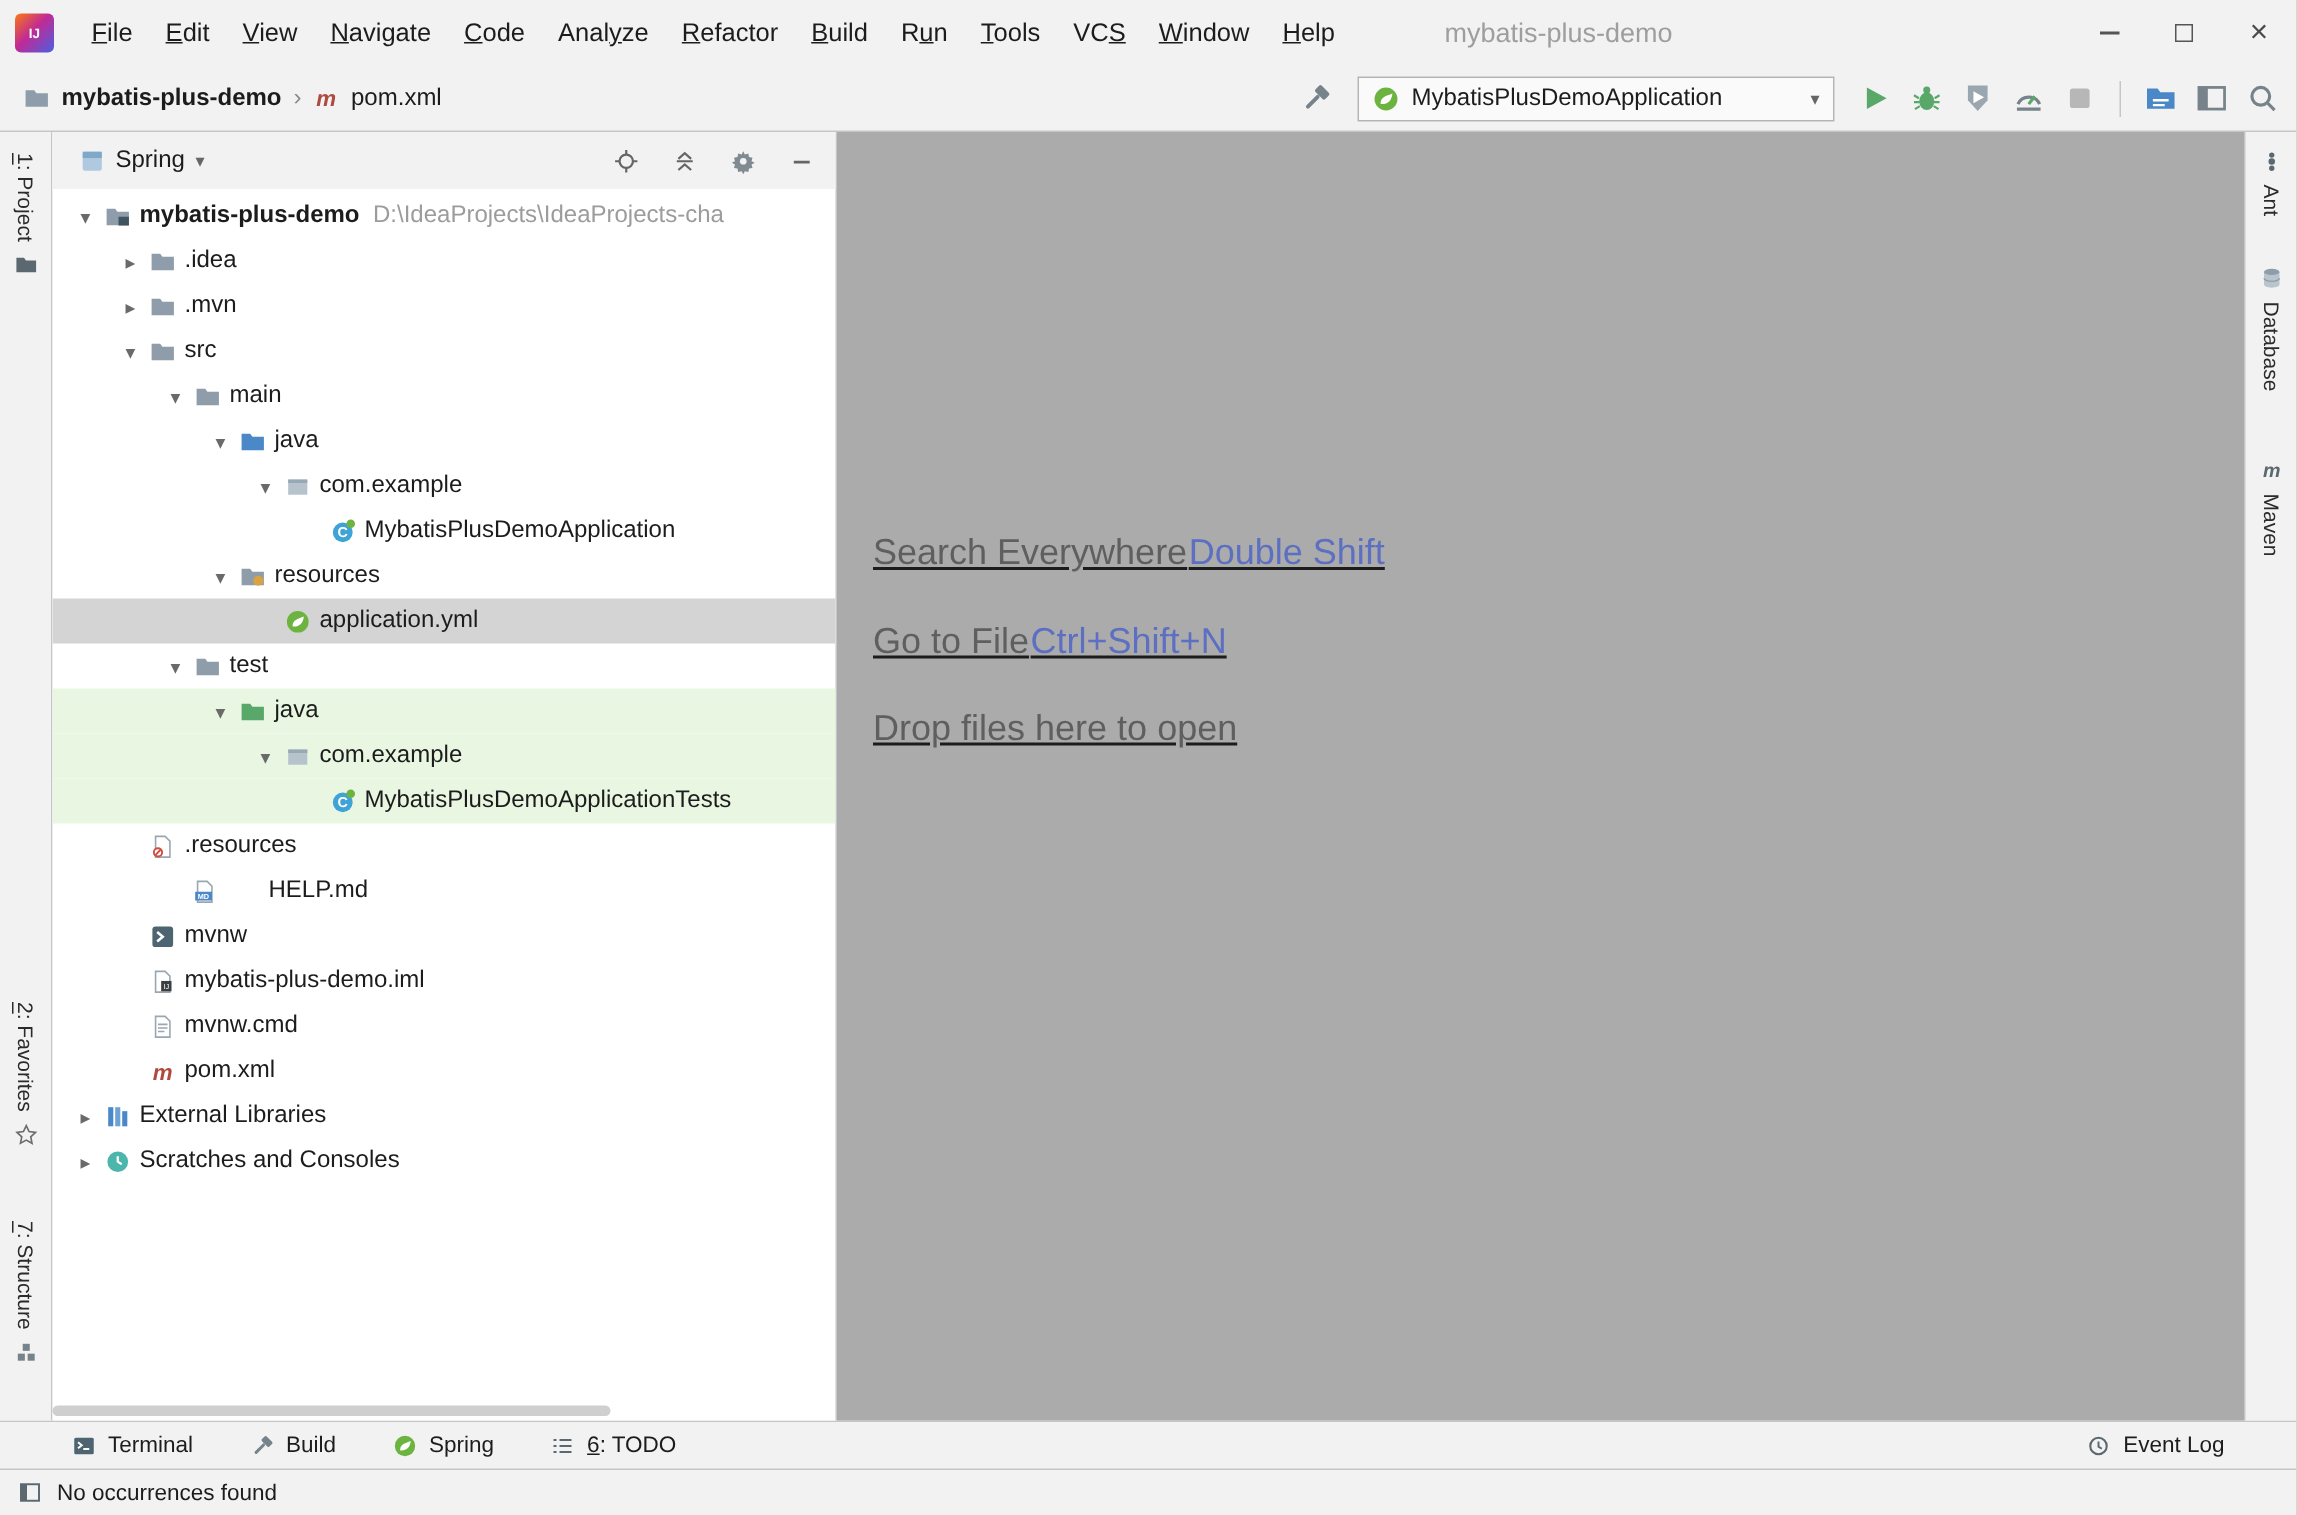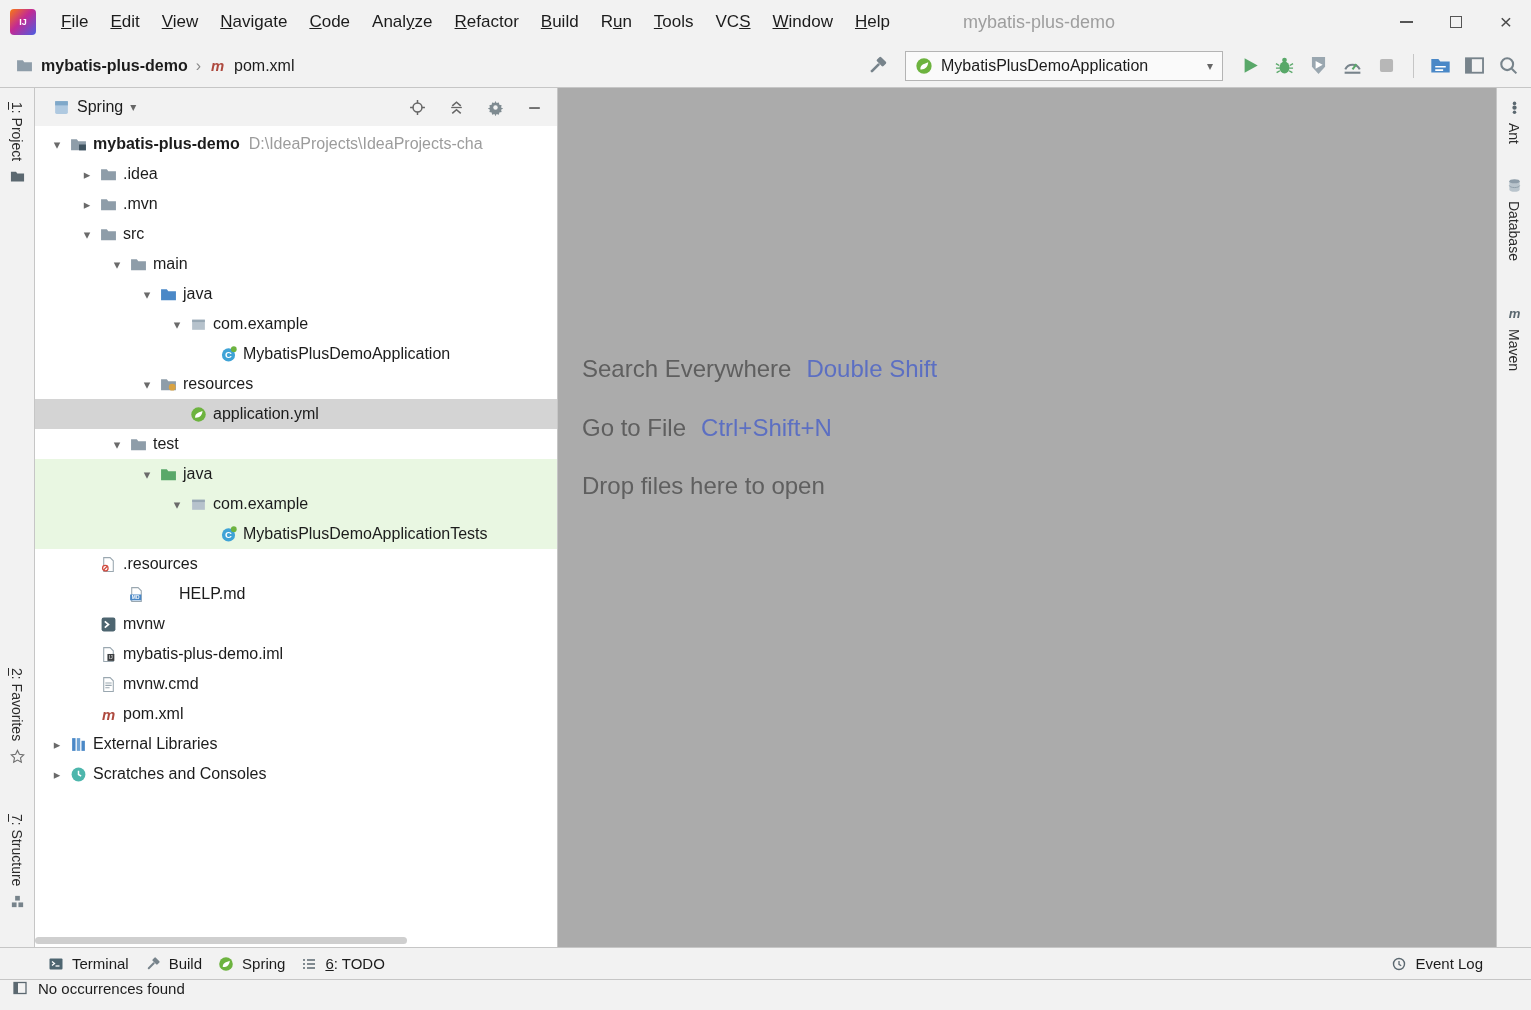--- a/index.html
+++ b/index.html
@@ -61,31 +61,31 @@
   .tree-row.selected { background:var(--selection-gray,#d4d4d4); }
   .tree-row.green { background:var(--test-green-bg,#e9f7e2); }
   .tw { width:24px; flex:none; text-align:center; color:#6a6a6a; font-size:13px; }
   .tree-icon { width:19px; margin-right:5px; }
   .lbl.bold { font-weight:bold; }
   .extra { color:#9c9c9c; margin-left:9px; }
   .hscroll { position:absolute; left:0; bottom:3px; width:372px; height:7px; background:#cfcfcf; border-radius:4px; }
 
   .editor { flex:1; background:var(--editor-bg,#ababab); position:relative; min-width:0; }
   .hints { position:absolute; left:24px; top:252px; font-size:24px; }
-  .hint-line { height:58.5px; display:flex; align-items:center; gap:15px; }
+  .hint-line { height:58.5px; display:flex; align-items:center; gap:1px;text-decoration:underline; }
   .hint-label { color:#5f5f5f; }
   .hint-key { color:var(--shortcut-blue,#5c6fc2); }
 
   
   .bottombar { height:32px; background:#f2f2f2; border-top:1px solid #c6c6c6; display:flex; align-items:center; padding:0 48px; gap:38px; flex:none; font-size:15px; }
   .bb-item { display:flex; align-items:center; gap:8px; }
   .bb-item [data-icon]{ width:16px; height:16px; }
   .bb-right { margin-left:auto; display:flex; align-items:center; }
 
-  .statusbar { height:31px; background:#f2f2f2; border-top:1px solid #c6c6c6; display:flex; align-items:flex-start; padding:0 12px; gap:10px; flex:none; font-size:15px; }
+  .statusbar { height:31px; background:#f2f2f2; border-top:1px solid #c6c6c6; display:flex; align-items:center; padding:0 12px; gap:10px; flex:none; font-size:15px; }
   .statusbar [data-icon]{ width:16px; height:16px; }
 </style>
 </head>
 <body>
 
 <div class="window">
 
   <div class="menubar">
     <div class="app-icon">IJ</div>
     <div class="menu-items">
@@ -537,21 +537,21 @@
             <svg viewBox="0 0 16 16">
               <text x="8" y="13" text-anchor="middle" font-size="14" font-weight="bold" font-style="italic" fill="#5B6870">m</text>
             </svg>
           </span>
           <span class="vtext">Maven</span>
         </div>
       </div>
   </div>
 
   <div class="bottombar">
-    <div class="bb-left" style="display:flex;gap:16px;">
+    <div class="bb-left" style="display:flex;gap:38px;">
         <div class="bb-item">
           <span data-icon="terminal">
             <svg viewBox="0 0 16 16">
               <rect x="1.5" y="2.5" width="13" height="11" rx="1" fill="#4D6570"></rect>
               <path d="M4 5.5l2.5 2L4 9.5" stroke="#fff" stroke-width="1.3" fill="none"></path>
               <path d="M7.5 10h4" stroke="#fff" stroke-width="1.3"></path>
             </svg>
           </span>
           <span>Terminal</span>
         </div>

